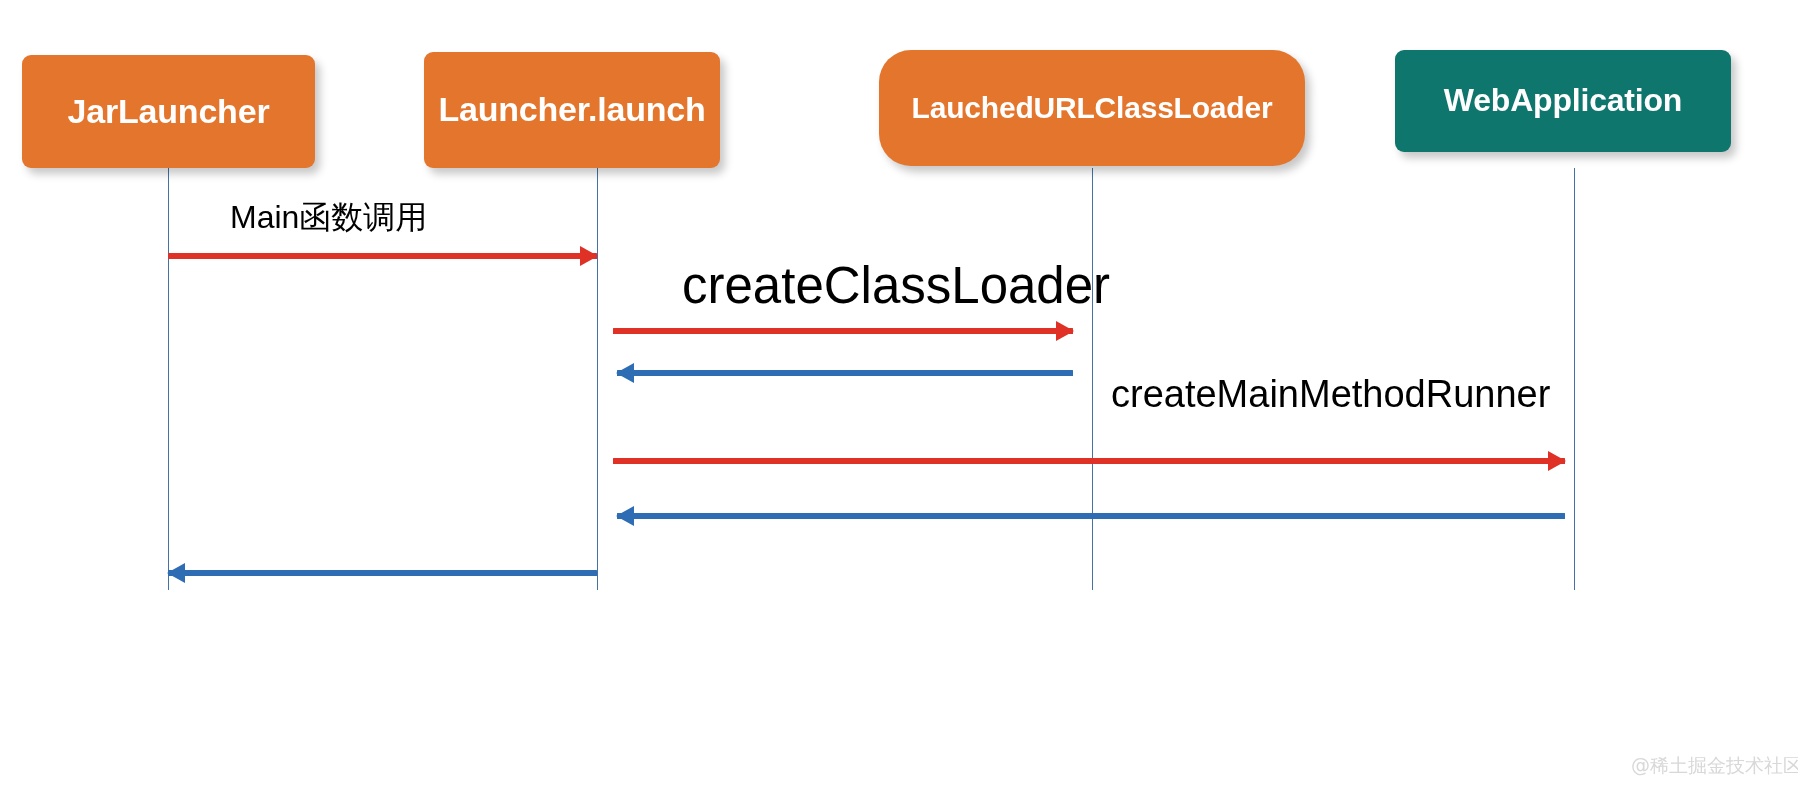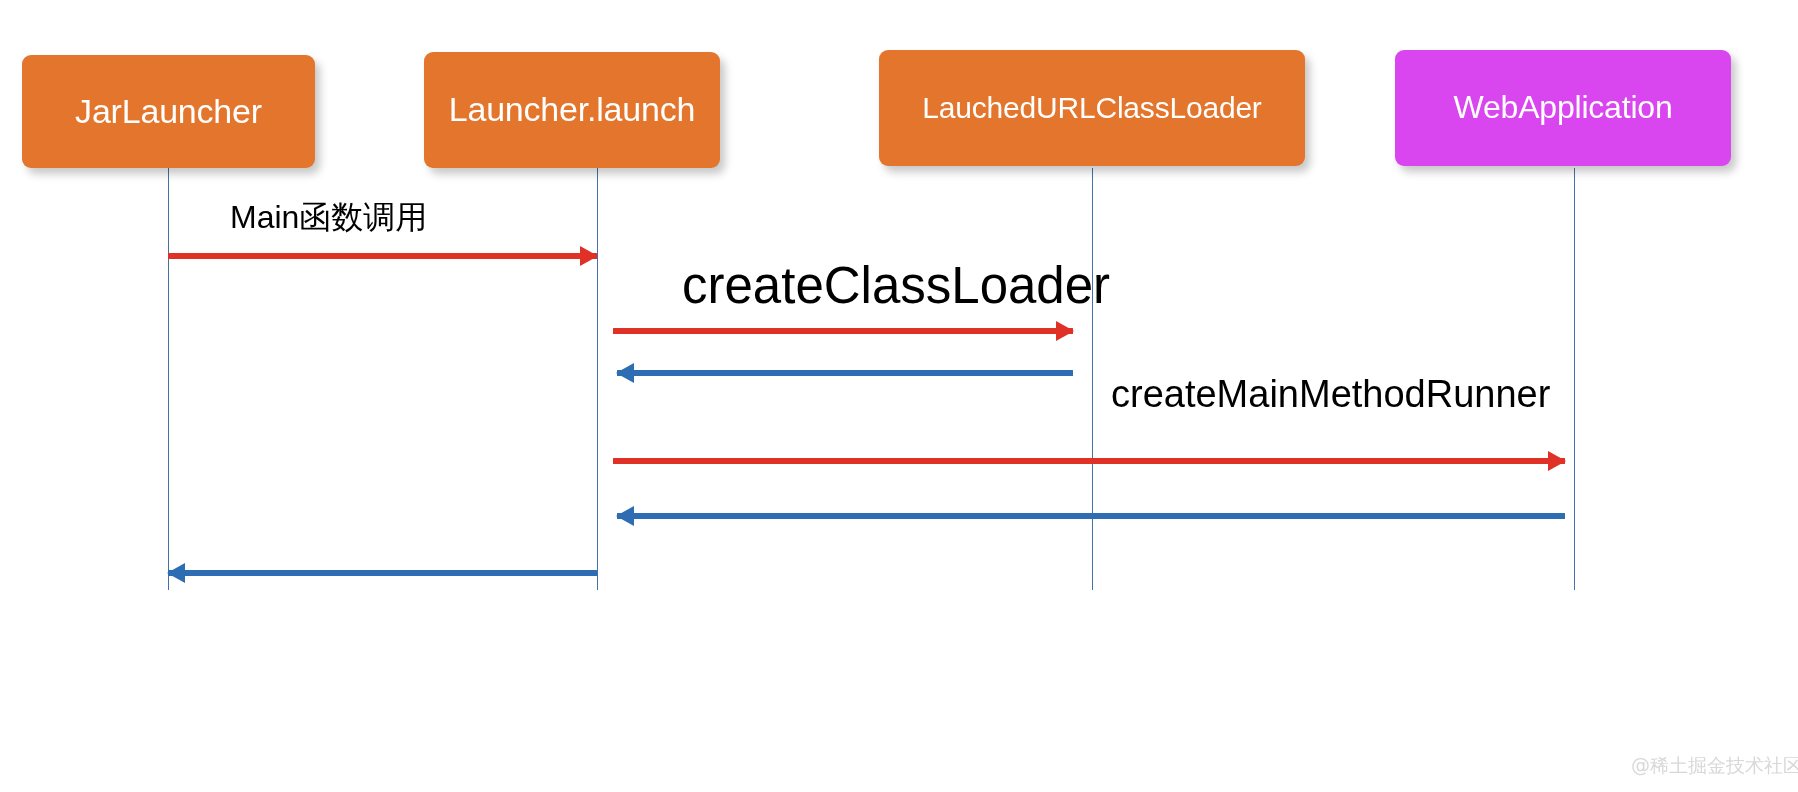--- a/index.html
+++ b/index.html
@@ -20,21 +20,21 @@
 
   
   .participant {
     position: absolute;
     display: flex;
     align-items: center;
     justify-content: center;
     box-sizing: border-box;
     border-radius: 9px;
     color: #ffffff;
-    font-weight: normal;
+    font-weight: bold;
     letter-spacing: -0.2px;
     text-align: center;
     box-shadow: 5px 6px 9px rgba(0,0,0,0.22);
     padding: 0 10px;
     line-height: 1.05;
   }
   .participant .plabel {
     white-space: nowrap;
   }
 
@@ -124,24 +124,24 @@
         <div class="head" style="border-right: 18px solid rgb(46, 109, 180); margin-top: -3px;"></div>
       </div>
     </div>
   <div id="participants-layer">
       <div class="participant" style="left: 22px; top: 55px; width: 293px; height: 113px; background: rgb(227, 118, 44); color: rgb(255, 255, 255); font-size: 34px;">
         <span class="plabel">JarLauncher</span>
       </div>
       <div class="participant" style="left: 424px; top: 52px; width: 296px; height: 116px; background: rgb(227, 118, 44); color: rgb(255, 255, 255); font-size: 34px;">
         <span class="plabel">Launcher.launch</span>
       </div>
-      <div class="participant" style="left: 879px; top: 50px; width: 426px; height: 116px; background: rgb(227, 118, 44); color: rgb(255, 255, 255); font-size: 30px;">
+      <div class="participant" style="left: 879px; top: 50px; width: 426px; height: 116px; background: rgb(227, 118, 44); color: rgb(255, 255, 255); font-size: 30px; border-radius: 32px;">
         <span class="plabel">LauchedURLClassLoader</span>
       </div>
-      <div class="participant" style="left: 1395px; top: 50px; width: 336px; height: 116px; background: #d946ef; color: rgb(255, 255, 255); font-size: 32px;">
+      <div class="participant" style="left: 1395px; top: 50px; width: 336px; height: 102px; background: #0f766e; color: rgb(255, 255, 255); font-size: 32px;">
         <span class="plabel">WebApplication</span>
       </div>
     </div>
   <div id="labels-layer">
       <div class="msg-label" style="left: 230px; top: 196px; font-size: 32px;">Main函数调用</div>
       <div class="msg-label" style="left: 682px; top: 256px; font-size: 51px;">createClassLoader</div>
       <div class="msg-label" style="left: 1111px; top: 373px; font-size: 38px; text-align: center;">createMainMethodRunner</div>
     </div>
   <div class="watermark" style="left: 1631px; top: 753px; font-size: 19px;">@稀土掘金技术社区</div>
 </div>

